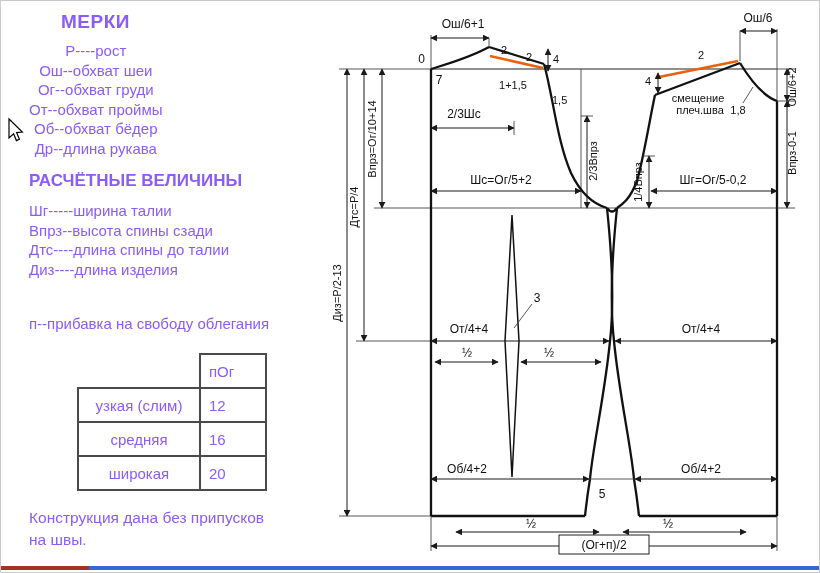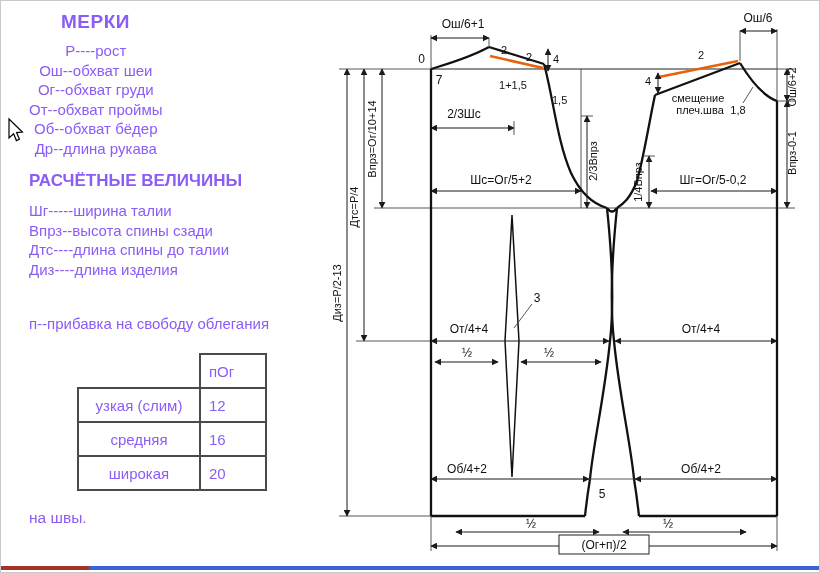--- a/index.html
+++ b/index.html
@@ -72,20 +72,21 @@
       <td>16</td>
     </tr>
     <tr>
       <td class="lab">широкая</td>
       <td>20</td>
     </tr>
   </tbody>
     </table>
 
   <div class="abs footer">
+    <div>Конструкция дана без припусков</div>
     <div>на швы.</div>
   </div>
 
   <svg width="818" height="571" viewBox="0 0 818 571">
     <defs>
       <marker id="arr" viewBox="0 0 10 10" markerWidth="7" markerHeight="7" refX="9" refY="5" orient="auto-start-reverse">
         <path d="M0,0 L10,5 L0,10 z" fill="#1a1a1a"></path>
       </marker>
     </defs>
 

